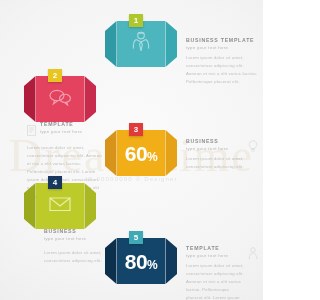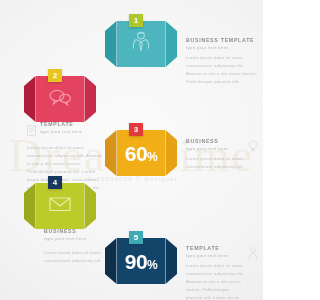--- a/index.html
+++ b/index.html
@@ -296,21 +296,21 @@
     <p class="txt-body" style="margin-top:4px;">Lorem ipsum dolor sit amet, consectetuer adipiscing elit.</p>
   </div>
 
   <div class="block" style="left:105px; top:238px; width:72px; height:46px;">
     <div class="block-body">
       <div class="face face-left" style="background:#0c2f4c;"></div>
       <div class="face face-right" style="background:#103a5c;"></div>
       <div class="face face-front" style="background:#13456b;"></div>
       <div class="block-content">
         <span class="pct">
-          <span class="num">90</span><span class="sym">%</span>
+          <span class="num">80</span><span class="sym">%</span>
         </span>
       </div>
     </div>
     <div class="badge" style="background:#3fa9b5; left:24px; top:-7px;">
       <span>5</span>
     </div>
   </div>
 
   <div class="txt" style="left:186px; top:245px; width:72px;">
     <div class="txt-row">

